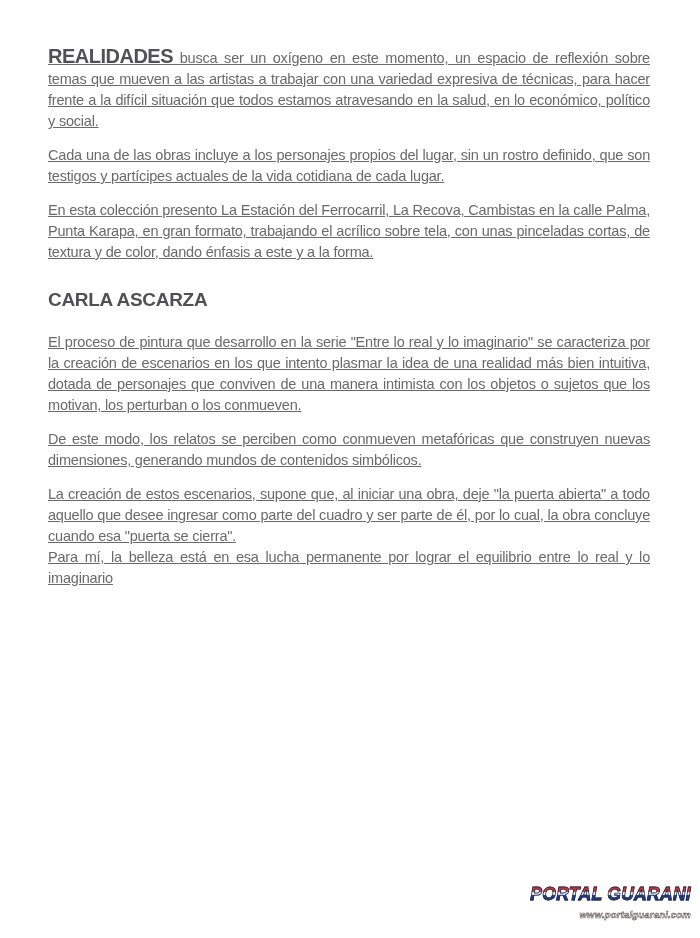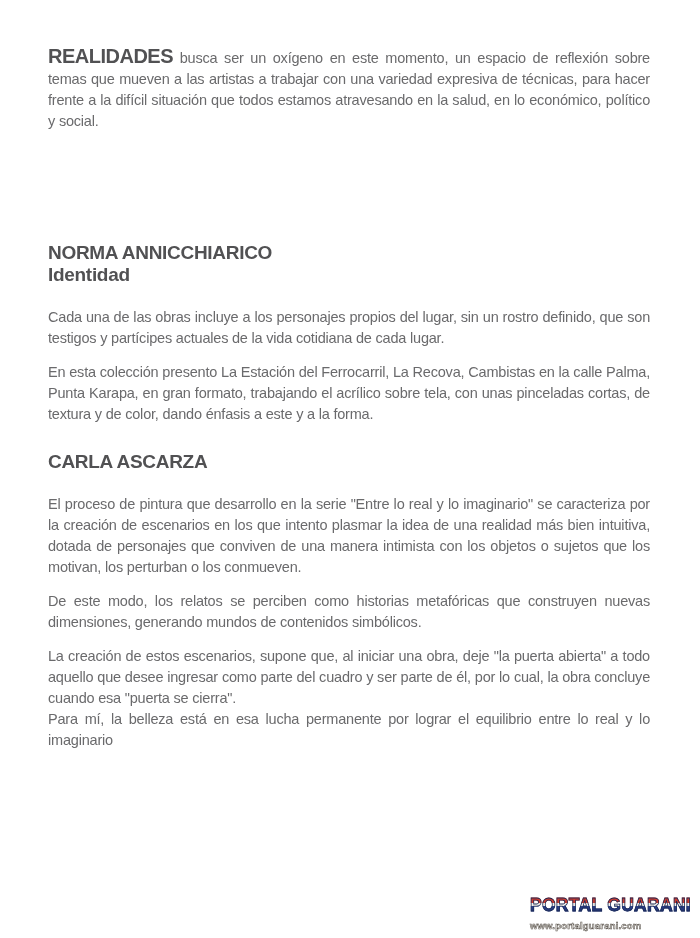--- a/index.html
+++ b/index.html
@@ -13,21 +13,21 @@
   .content {
     position: absolute;
     left: 48px; top: 46px;
     width: 613px;
     color: #6a6a6c;
     font-size: 14.5px;
     line-height: 21px;
     letter-spacing: -0.2px;
     text-align: justify;
   }
-  .para { margin: 0 11px 13px 0; white-space: pre-line; }
+  .para { margin: 0 11px 13px 0; white-space: pre-line; text-decoration: underline; }
   .lead {
     font-weight: bold;
     font-size: 20px;
     line-height: 1;
     color: #515153;
     letter-spacing: -0.5px;
   }
   .section-heading {
     color: #515153;
     font-weight: bold;
@@ -35,24 +35,25 @@
     line-height: 22px;
     letter-spacing: -0.3px;
     text-align: left;
     margin: 0 0 21px 0;
   }
   .section-heading .artist, .section-heading .show-title { display: block; }
   #section-norma .section-heading { margin-top: 110px; }
   #section-carla .section-heading { margin-top: 26px; }
   .watermark {
     position: absolute;
-    right: 9px; bottom: 7px;
-    text-align: left;
+    right: 9px; bottom: 18px;
+    text-align: right;
     line-height: 1.05;
     user-select: none;
+    font-style: italic;
   }
   .watermark-title {
     font-weight: bold;
     font-size: 17.5px;
     letter-spacing: 0.3px;
     background: linear-gradient(to bottom,
       #d03a2e 0%, #d03a2e 38%,
       #f3f0ea 38%, #f3f0ea 58%,
       #2b3f8c 58%, #1d2f6e 100%);
     -webkit-background-clip: text;
@@ -71,34 +72,30 @@
   }
 </style>
 </head>
 <body>
 
 <div class="content">
 
   <p class="para"><span class="lead">REALIDADES</span><span> busca ser un oxígeno en este momento, un espacio de reflexión sobre temas que mueven a las artistas a trabajar con una variedad expresiva de técnicas, para hacer frente a la difícil situación que todos estamos atravesando en la salud, en lo económico, político y social.</span></p>
 
   <div id="section-norma">
-    <h2 class="section-heading">
-      <span class="artist">NORMA ANNICCHIARICO</span>
-      <span class="show-title">Identidad</span>
-    </h2>
     <p class="para">Cada una de las obras incluye a los personajes propios del lugar, sin un rostro definido, que son testigos y partícipes actuales de la vida cotidiana de cada lugar.</p>
     <p class="para">En esta colección presento La Estación del Ferrocarril, La Recova, Cambistas en la calle Palma, Punta Karapa, en gran formato, trabajando el acrílico sobre tela, con unas pinceladas cortas, de textura y de color, dando énfasis a este y a la forma.</p>
   </div>
 
   <div id="section-carla">
     <h2 class="section-heading">
       <span class="artist">CARLA ASCARZA</span>
     </h2>
     <p class="para">El proceso de pintura que desarrollo en la serie "Entre lo real y lo imaginario" se caracteriza por la creación de escenarios en los que intento plasmar la idea de una realidad más bien intuitiva, dotada de personajes que conviven de una manera intimista con los objetos o sujetos que los motivan, los perturban o los conmueven.</p>
-    <p class="para">De este modo, los relatos se perciben como historias metafóricas que construyen nuevas dimensiones, generando mundos de contenidos simbólicos.</p>
+    <p class="para">De este modo, los relatos se perciben como conmueven metafóricas que construyen nuevas dimensiones, generando mundos de contenidos simbólicos.</p>
     <p class="para">La creación de estos escenarios, supone que, al iniciar una obra, deje "la puerta abierta" a todo aquello que desee ingresar como parte del cuadro y ser parte de él, por lo cual, la obra concluye cuando esa "puerta se cierra".
 Para mí, la belleza está en esa lucha permanente por lograr el equilibrio entre lo real y lo imaginario</p>
   </div>
 
 </div>
 
 <div class="watermark">
   <div class="watermark-title">PORTAL GUARANI</div>
   <div class="watermark-url">www.portalguarani.com</div>
 </div>

